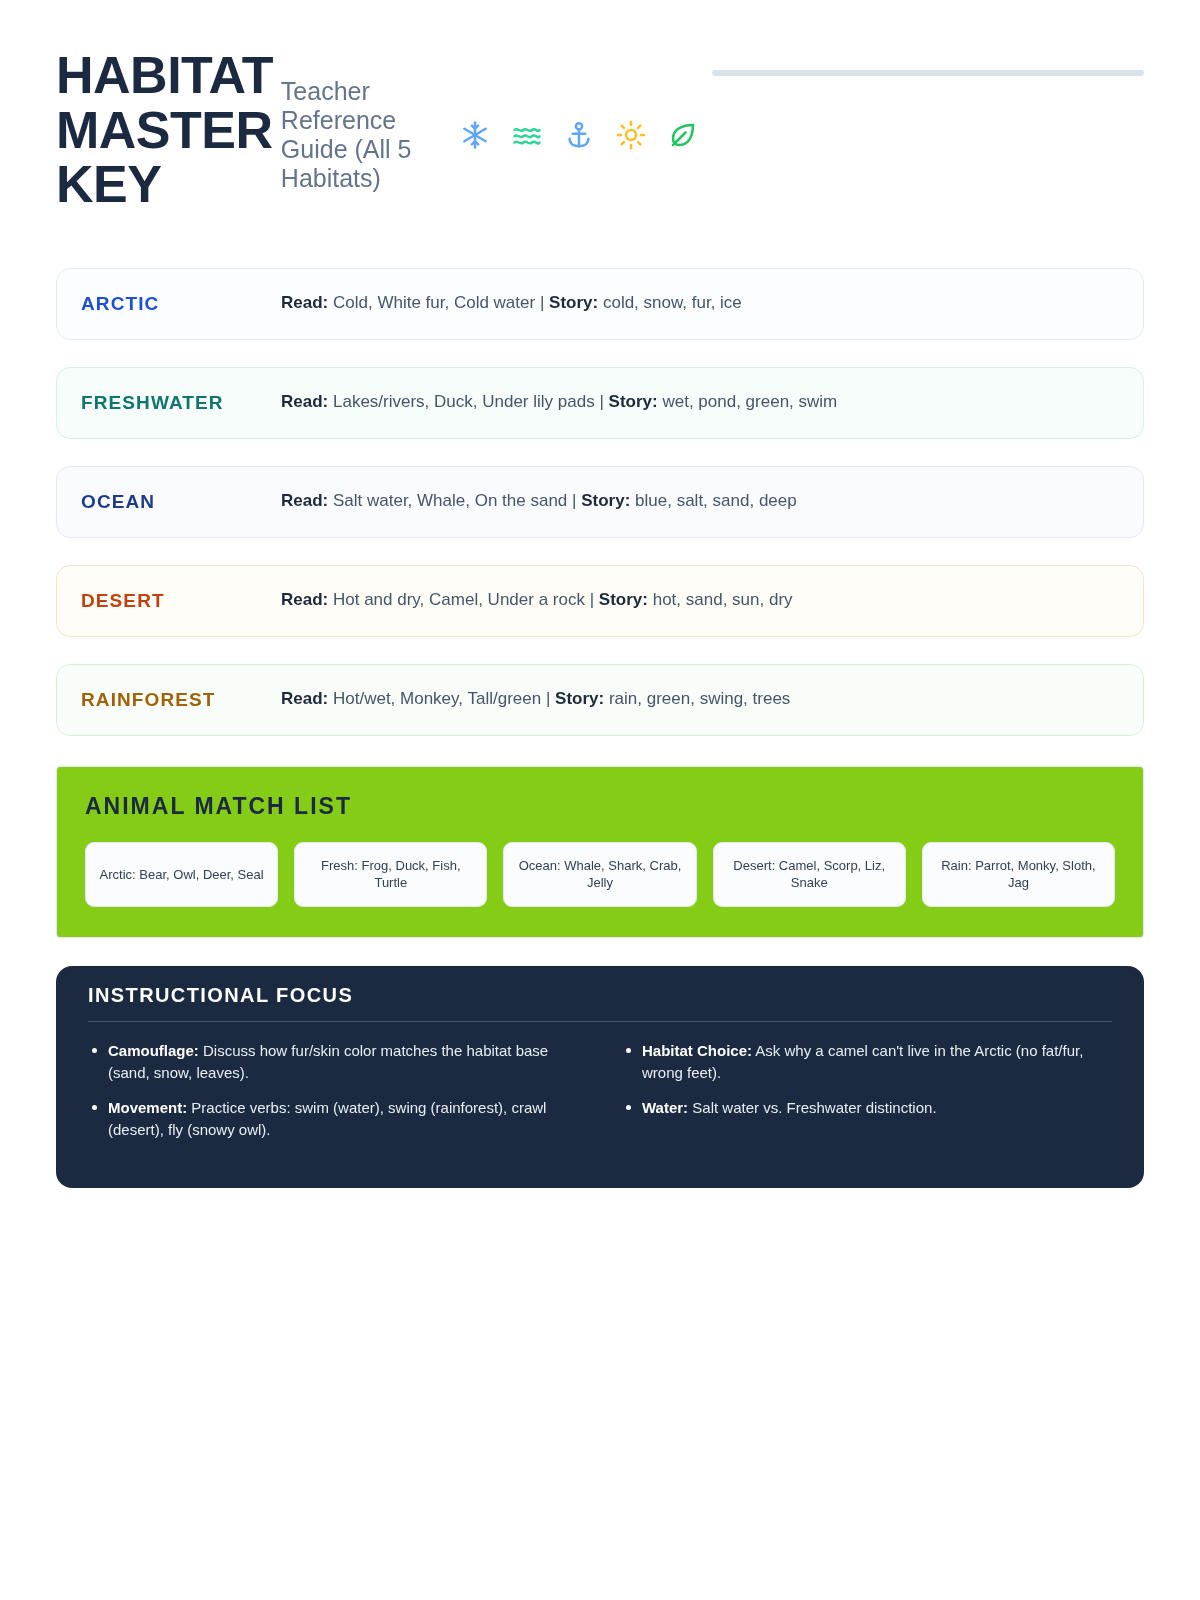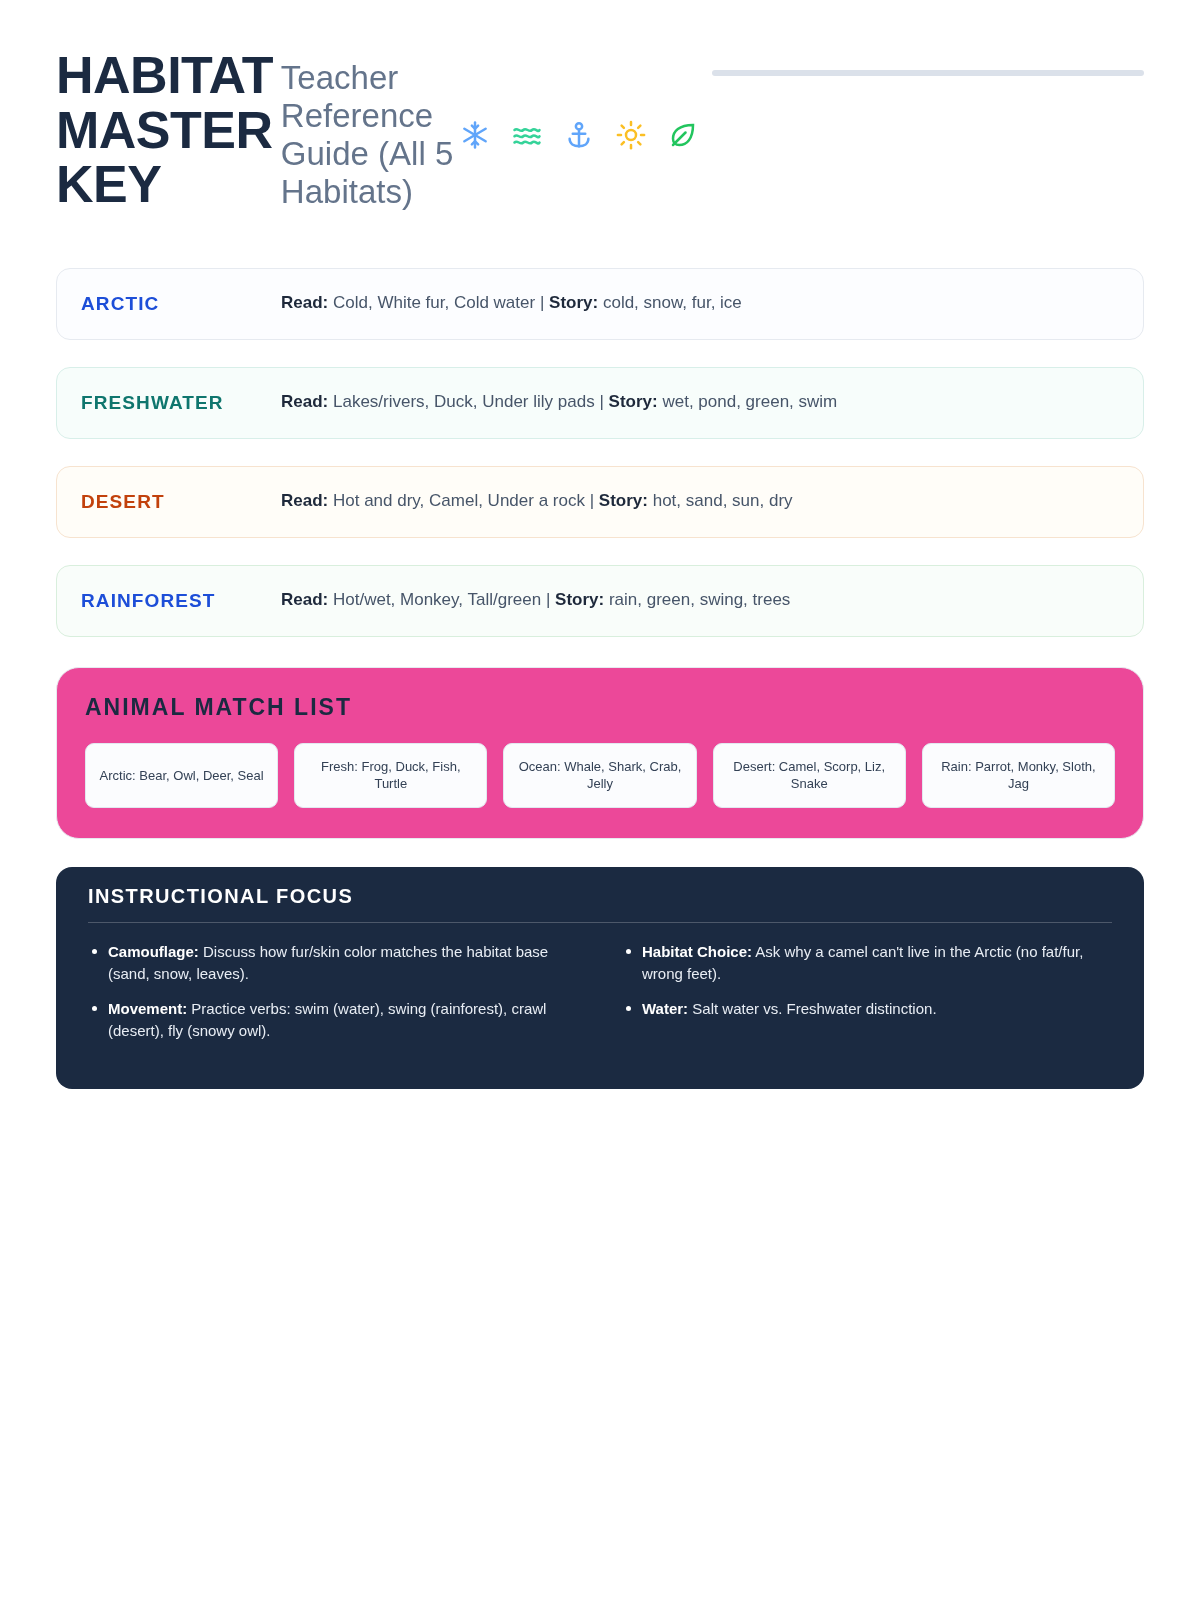--- a/index.html
+++ b/index.html
@@ -30,21 +30,21 @@
     line-height: 1.05;
     margin: 0 0 10px 0;
   }
   .subrow {
     display: flex;
     align-items: center;
     justify-content: space-between;
     width: 100%;
   }
   .subtitle {
-    font-size: 33px;
+    font-size: 25px;
     color: #64748b;
     font-weight: 400;
   }
   .icon-row {
     display: flex;
     align-items: center;
     gap: 22px;
     padding-right: 14px;
   }
   .icon-row svg { display: block; }
@@ -83,23 +83,23 @@
     font-size: 17px;
     color: #475569;
     line-height: 1.45;
   }
   .hab-detail b { color: #1e293b; font-weight: 700; }
 
   
   .match-card {
     margin-top: 30px;
     border: 1.5px solid #e6eaf0;
-    border-radius: 23px;
+    border-radius: 4px;
     padding: 26px 28px 30px 28px;
-    background: #ec4899;
+    background: #84cc16;
   }
   .match-title {
     font-size: 23px;
     font-weight: 700;
     letter-spacing: 2px;
     color: #1b2a41;
     margin-bottom: 22px;
   }
   .chips {
     display: flex;
@@ -242,34 +242,44 @@
       <div class="hab-name" style="color:#0f766e;">FRESHWATER</div>
       <div class="hab-detail">
         <b>Read:</b>
         <span>Lakes/rivers, Duck, Under lily pads</span>
         <span>|</span>
         <b>Story:</b>
         <span>wet, pond, green, swim</span>
       </div>
     </div>
 
+    <div class="hab-row" style="border-color:#e3e7f3;background:#fafbff;">
+      <div class="hab-name" style="color:#1e3a8a;">OCEAN</div>
+      <div class="hab-detail">
+        <b>Read:</b>
+        <span>Salt water, Whale, On the sand</span>
+        <span>|</span>
+        <b>Story:</b>
+        <span>blue, salt, sand, deep</span>
+      </div>
+    </div>
 
     <div class="hab-row" style="border-color:#f7e3cf;background:#fffdf8;">
       <div class="hab-name" style="color:#c2410c;">DESERT</div>
       <div class="hab-detail">
         <b>Read:</b>
         <span>Hot and dry, Camel, Under a rock</span>
         <span>|</span>
         <b>Story:</b>
         <span>hot, sand, sun, dry</span>
       </div>
     </div>
 
     <div class="hab-row" style="border-color:#d9efdd;background:#f9fdfa;">
-      <div class="hab-name" style="color:#1d4ed8;">RAINFOREST</div>
+      <div class="hab-name" style="color:#a16207;">RAINFOREST</div>
       <div class="hab-detail">
         <b>Read:</b>
         <span>Hot/wet, Monkey, Tall/green</span>
         <span>|</span>
         <b>Story:</b>
         <span>rain, green, swing, trees</span>
       </div>
     </div>
 
   </div>

